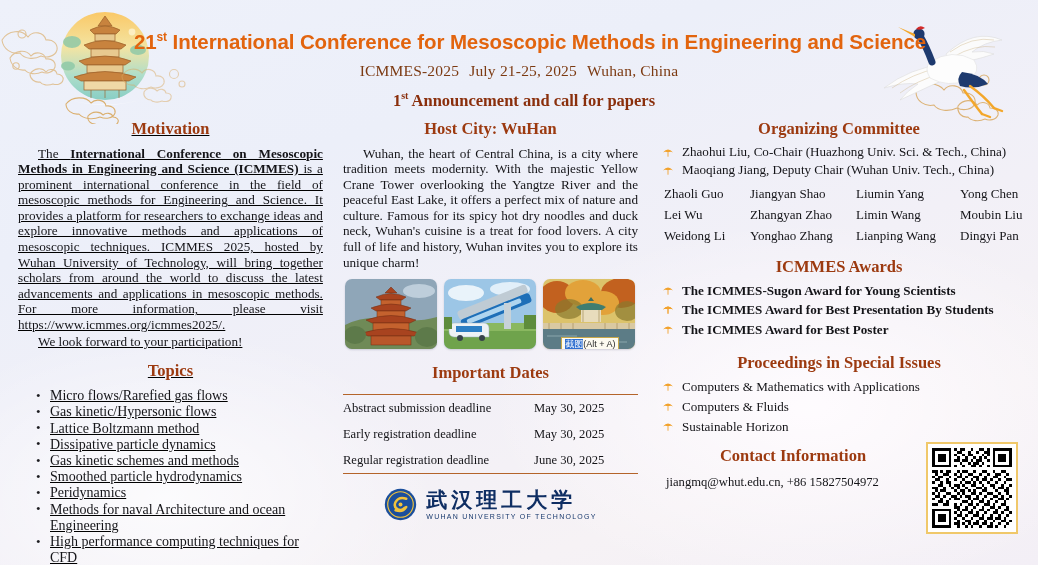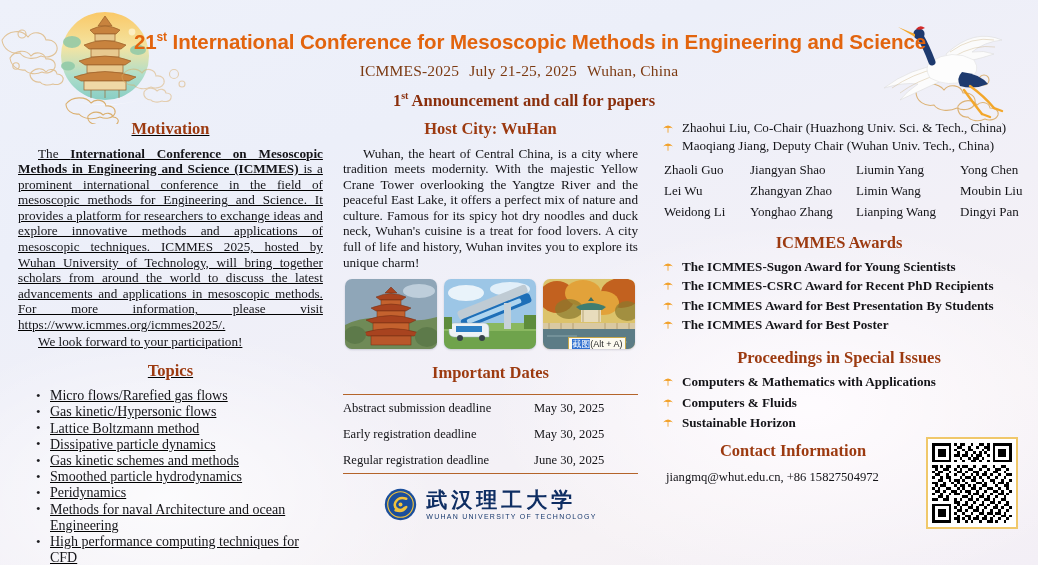--- a/index.html
+++ b/index.html
@@ -113,21 +113,21 @@
     display: flex; gap: 7px; margin-top: 9px; justify-content: center;
     position: relative;
   }
   .city-img {
     width: 92px; height: 70px; border-radius: 7px;
     overflow: hidden; position: relative;
     box-shadow: 0 1px 2px rgba(40,40,70,.18);
   }
   .city-img svg { display: block; width: 100%; height: 100%; }
   #snip-tip {
-    position: absolute; right: 9px; bottom: -3px;
+    position: absolute; right: 16px; bottom: -3px;
     background: #fdfaf0;
     border: 1px solid #c8a84a;
     font-family: "Liberation Sans", sans-serif;
     font-size: 9px; color: #2a2a2a;
     padding: 0px 3px 1px 3px;
     line-height: 12px;
     white-space: nowrap;
     margin-top: 20px;
   }
   #snip-tip .hl { background: #2f6fd0; color: #fff; }
@@ -169,21 +169,21 @@
   
   ul.umb { list-style: none; margin: 0; padding: 0; }
   ul.umb li {
     font-size: 13.1px; line-height: 18.6px; color: #141418;
     position: relative; padding-left: 28px;
   }
   ul.umb li .umb-bullet {
     position: absolute; left: 8px; top: 4px; width: 12px; height: 11px;
   }
   ul.umb.awards li { padding-left: 28px; line-height: 19.4px; font-weight: bold; }
-  ul.umb.proc li { line-height: 20.2px; font-weight: bold; }
+  ul.umb.proc li { line-height: 20.2px; }
 
   
   #committee-names {
     display: grid;
     grid-template-columns: 86px 106px 104px 80px;
     margin: 6px 0 0 10px;
     row-gap: 5px;
     font-size: 13px; color: #141418;
   }
 
@@ -462,20 +462,21 @@
           <circle cx="20" cy="20" r="2.4" fill="#F2C33C"></circle>
         </svg>
         <div class="wordmark">
           <div id="whut-cn">武汉理工大学</div>
           <div id="whut-en">WUHAN UNIVERSITY OF TECHNOLOGY</div>
         </div>
       </div>
     </div>
 
     <div class="col" id="col-right">
+      <h2 class="sec tight">Organizing Committee</h2>
       <ul class="umb">
         <li>
           <svg class="umb-bullet" viewBox="0 0 12 11">
               <path d="M1 5.5 q5-6 10 0 q-2.5-1.6 -5 0 q-2.5-1.6 -5 0z" fill="#F2A22C"></path>
               <path d="M6 5.5 v4.2" stroke="#F2A22C" stroke-width="0.9" fill="none"></path>
             </svg>
           <span>Zhaohui Liu, Co-Chair (Huazhong Univ. Sci. &amp; Tech., China)</span>
         </li>
         <li>
           <svg class="umb-bullet" viewBox="0 0 12 11">
@@ -507,21 +508,20 @@
               <path d="M1 5.5 q5-6 10 0 q-2.5-1.6 -5 0 q-2.5-1.6 -5 0z" fill="#F2A22C"></path>
               <path d="M6 5.5 v4.2" stroke="#F2A22C" stroke-width="0.9" fill="none"></path>
             </svg>
           <span>The ICMMES-Sugon Award for Young Scientists</span>
         </li>
         <li>
           <svg class="umb-bullet" viewBox="0 0 12 11">
               <path d="M1 5.5 q5-6 10 0 q-2.5-1.6 -5 0 q-2.5-1.6 -5 0z" fill="#F2A22C"></path>
               <path d="M6 5.5 v4.2" stroke="#F2A22C" stroke-width="0.9" fill="none"></path>
             </svg>
-          <span>The ICMMES-CSRC Award for Recent PhD Recipients</span>
         </li>
         <li>
           <svg class="umb-bullet" viewBox="0 0 12 11">
               <path d="M1 5.5 q5-6 10 0 q-2.5-1.6 -5 0 q-2.5-1.6 -5 0z" fill="#F2A22C"></path>
               <path d="M6 5.5 v4.2" stroke="#F2A22C" stroke-width="0.9" fill="none"></path>
             </svg>
           <span>The ICMMES Award for Best Presentation By Students</span>
         </li>
         <li>
           <svg class="umb-bullet" viewBox="0 0 12 11">

